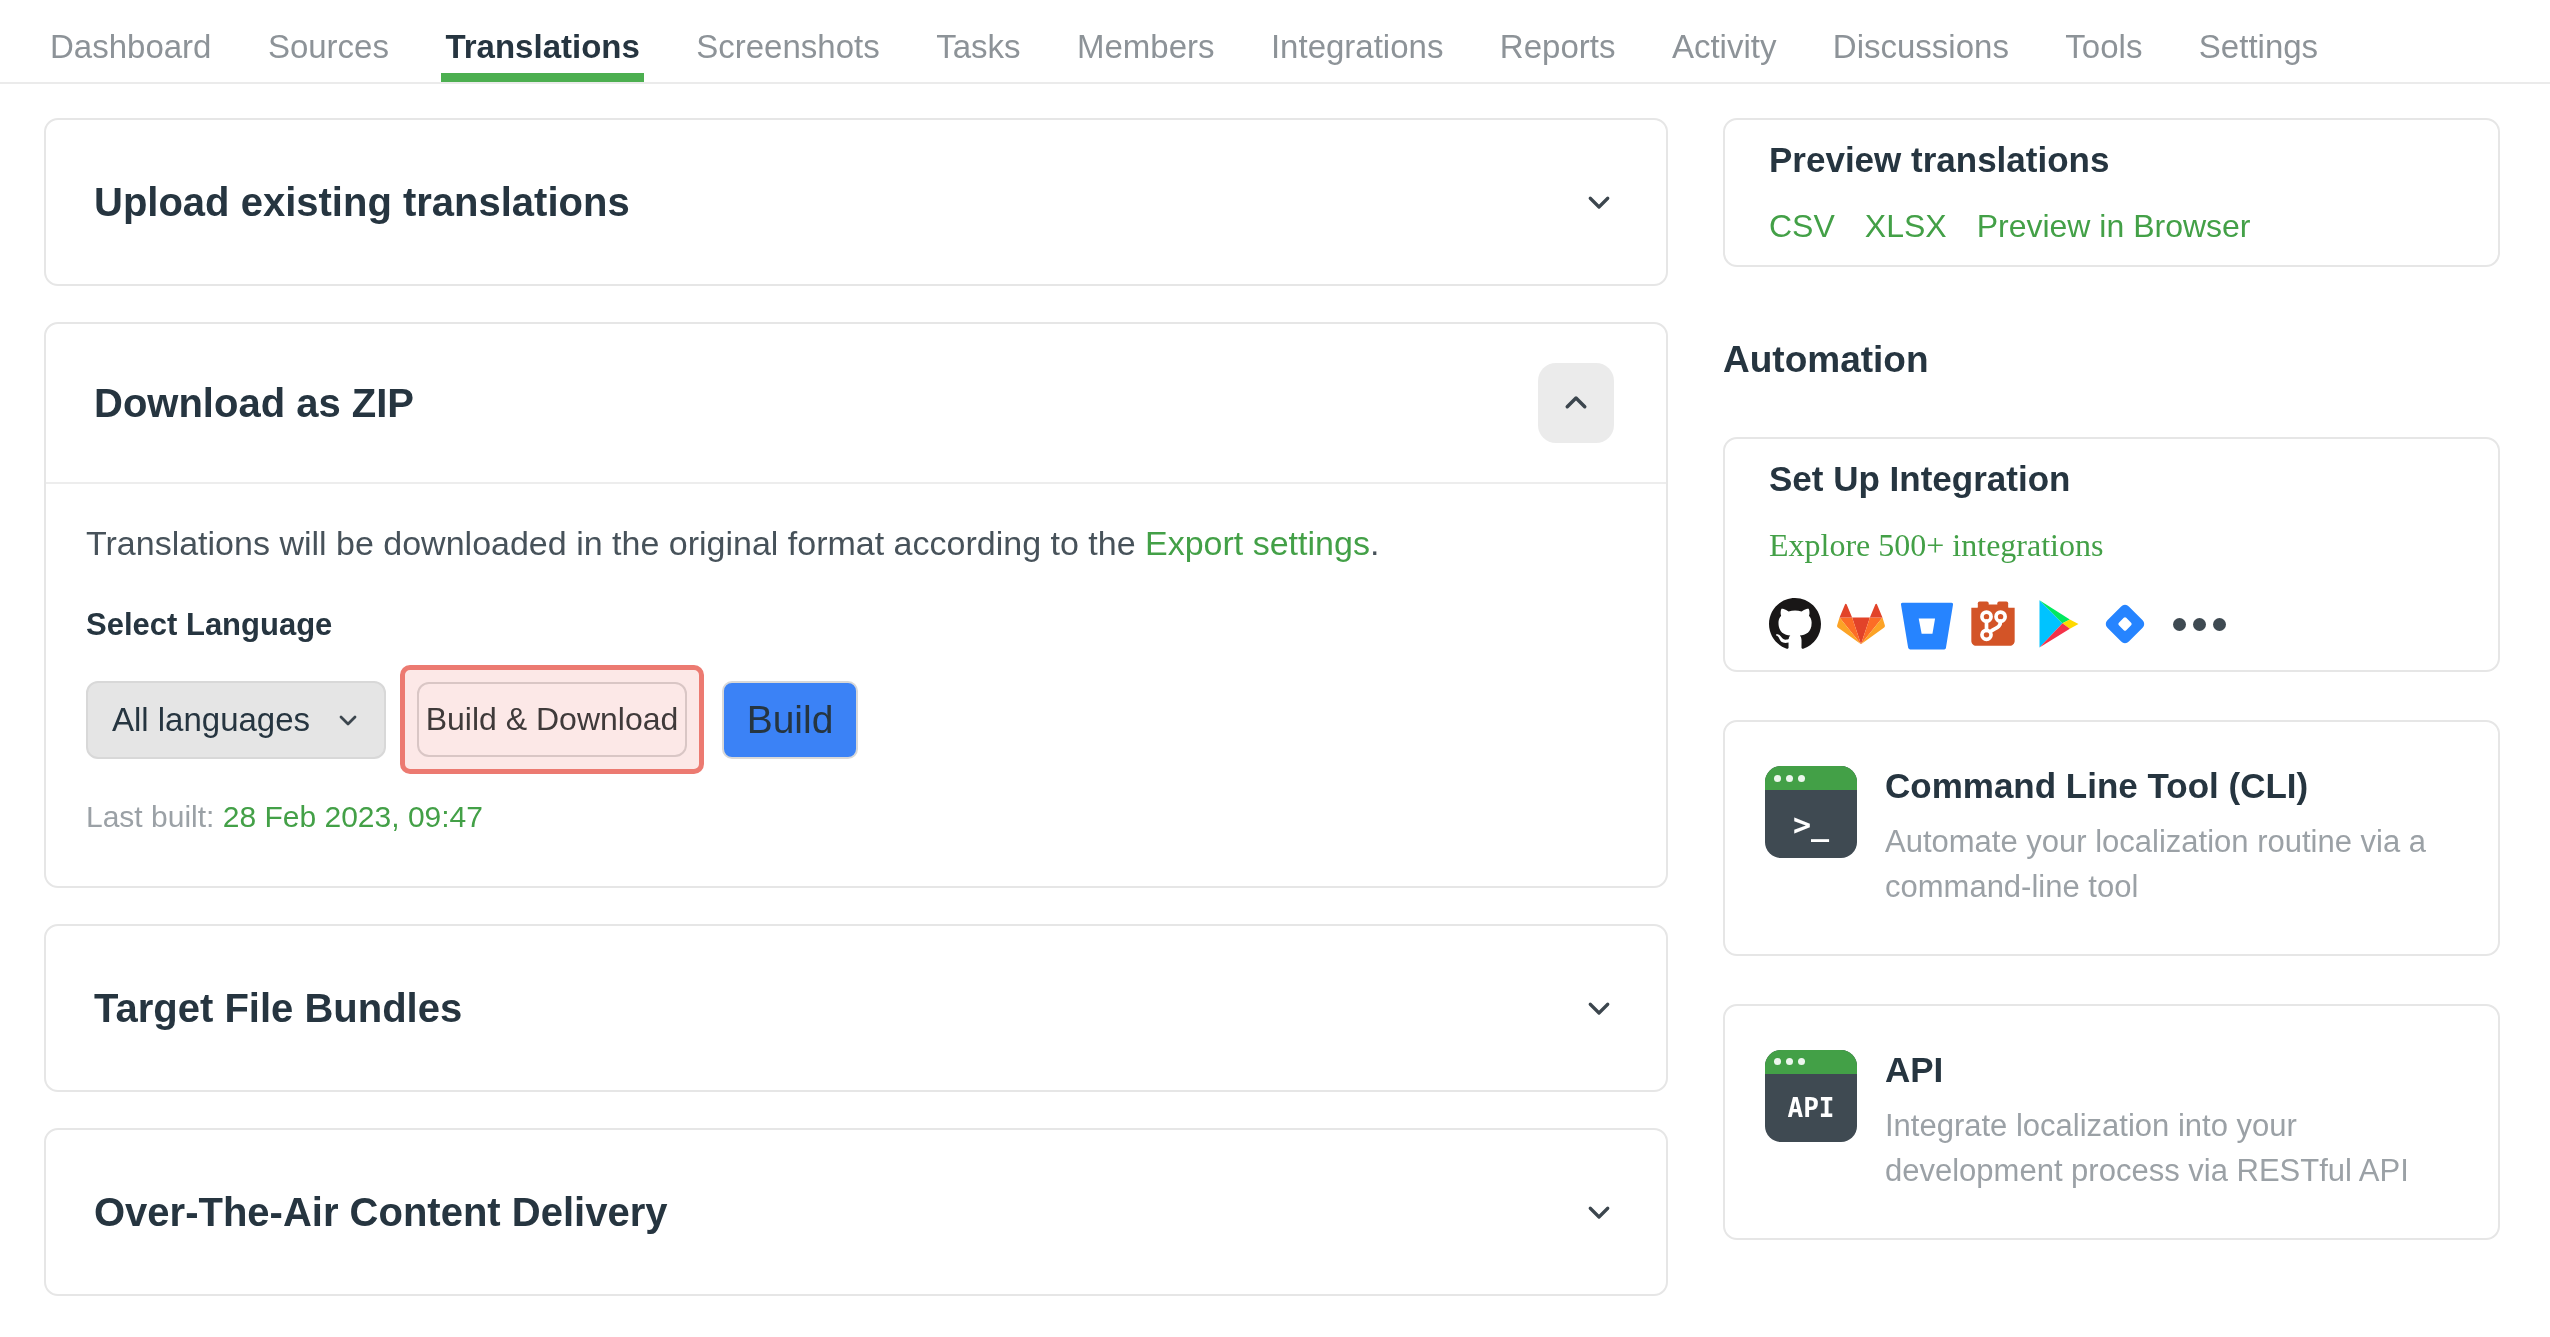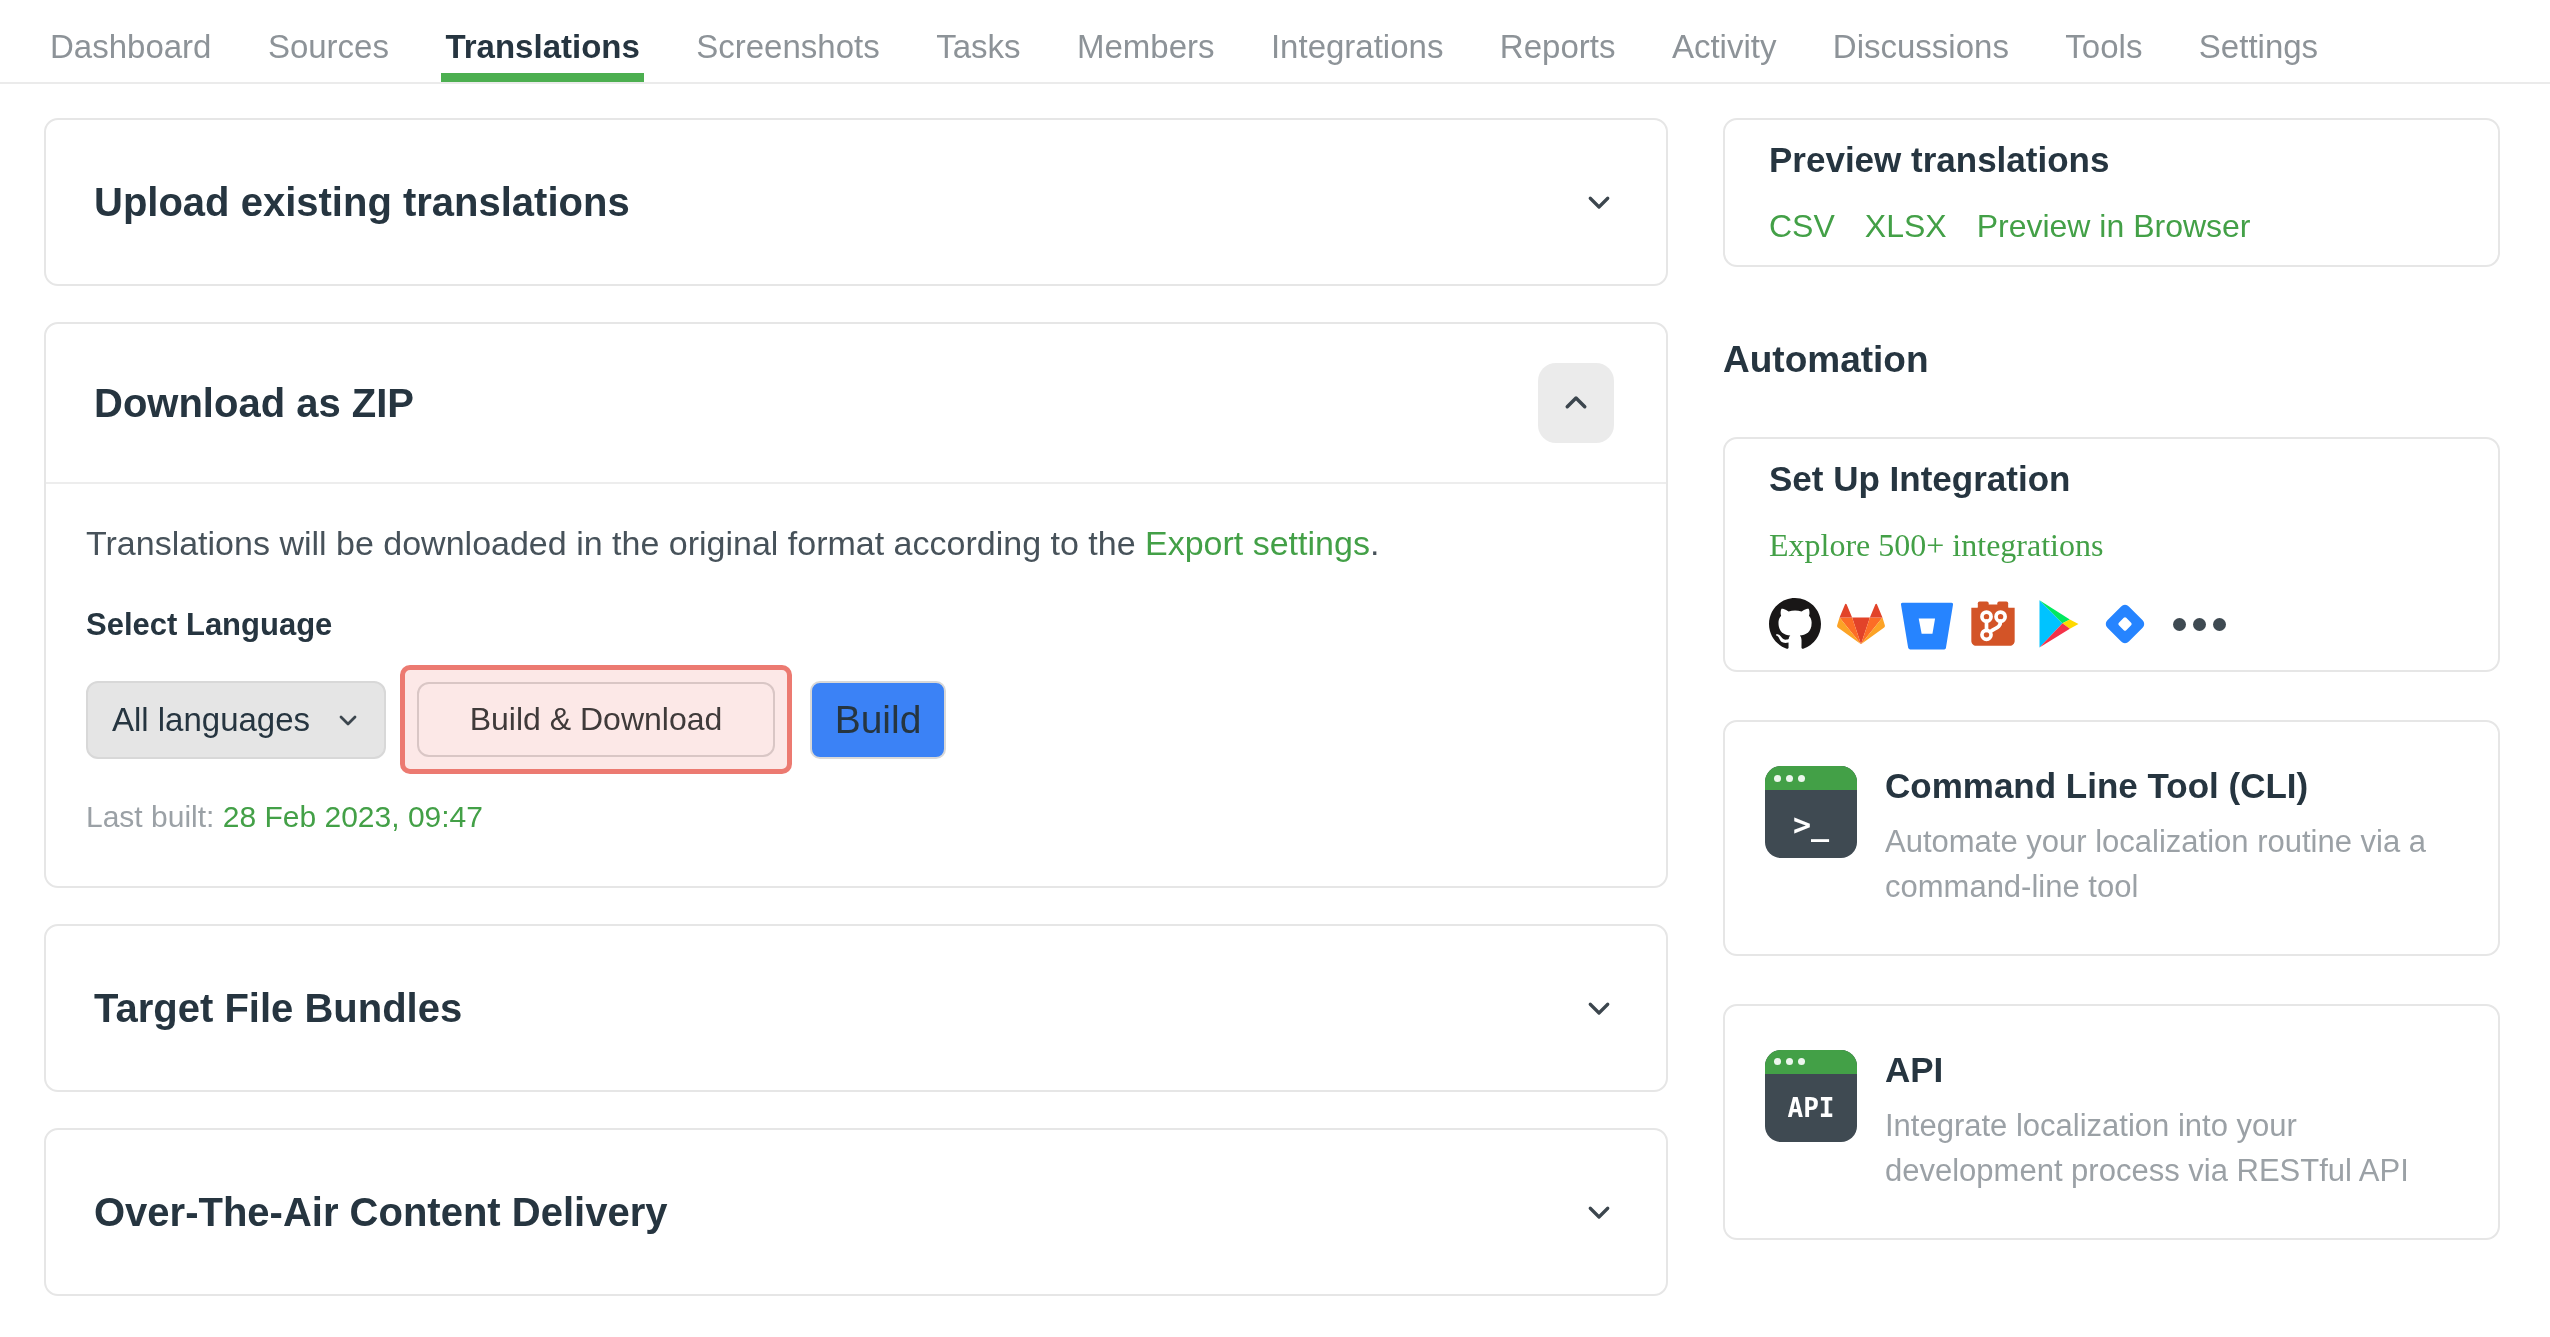--- a/index.html
+++ b/index.html
@@ -36,21 +36,21 @@
   .dl-body { padding: 40px 48px 52px 40px; }
   .dl-desc { font-size: 34px; color: #47525a; }
   .link-green { color: #43a047; text-decoration: none; cursor: pointer; }
   .select-label { margin-top: 44px; font-size: 31px; font-weight: 700; color: #263540; }
   .controls { margin-top: 22px; display: flex; align-items: center; }
   .lang-select { width: 300px; height: 78px; border: 2px solid #d8d8d8; border-radius: 12px;
     background: #e5e5e5; display: flex; align-items: center; justify-content: center; gap: 26px;
     font-size: 33px; color: #263540; cursor: pointer; }
   .highlight-wrap { margin-left: 14px; border: 5px solid #ec7a71; border-radius: 10px;
     background: rgba(249, 205, 202, 0.45); padding: 12px; }
-  .btn-build-download { width: 358px; height: 75px; border: 2px solid #d9c6c5; border-radius: 12px;
+  .btn-build-download { width: 270px; height: 75px; border: 2px solid #d9c6c5; border-radius: 12px;
     background: transparent; font-size: 32px; color: #3f3a3a; cursor: pointer;
     font-family: "Liberation Sans", sans-serif; }
   .btn-build { margin-left: 18px; width: 136px; height: 78px; border: 2px solid #d8d8d8;
     border-radius: 10px; background: #3b82f6; font-size: 39px; color: #263540; cursor: pointer;
     font-family: "Liberation Sans", sans-serif; }
   .last-built { margin-top: 26px; font-size: 30px; color: #9ba1a6; }
   .last-built .date { color: #43a047; }
 
   
   .side-card { background: #fff; border: 2px solid #e6e6e6; border-radius: 14px; padding: 20px 44px; }

